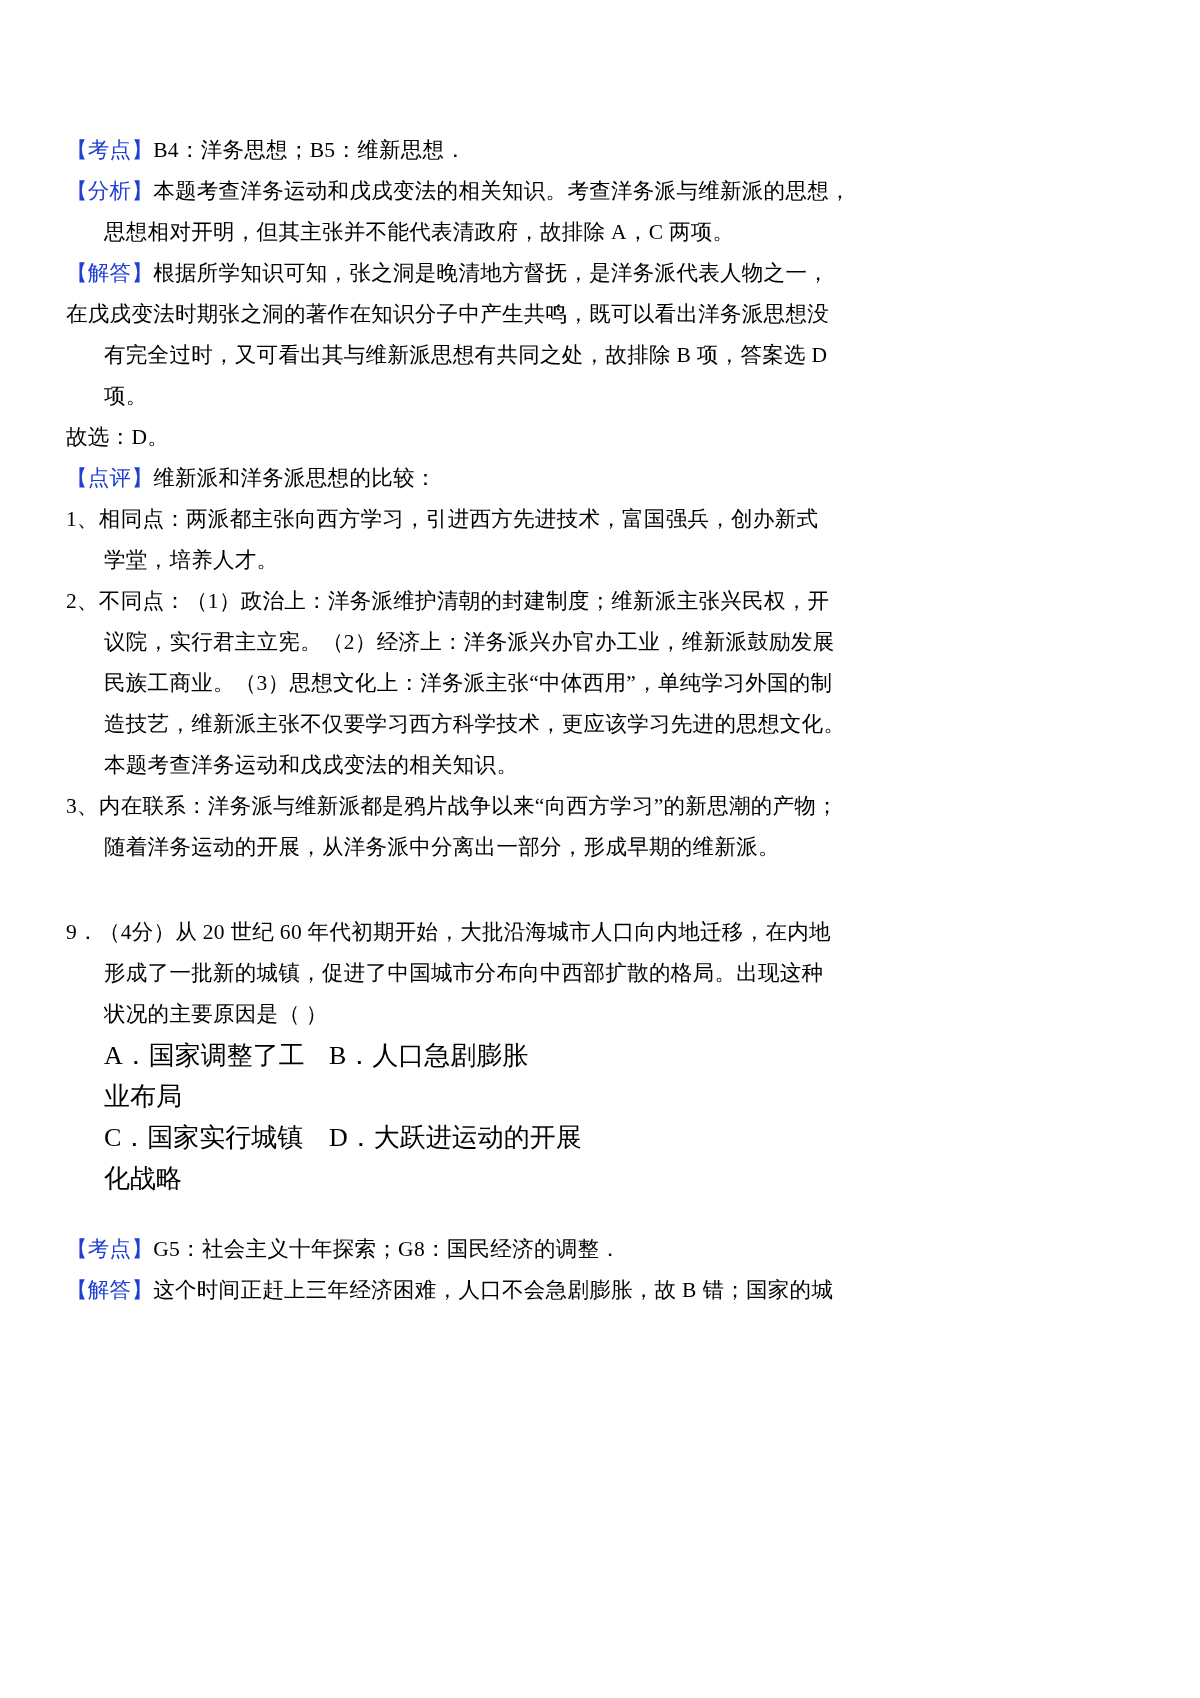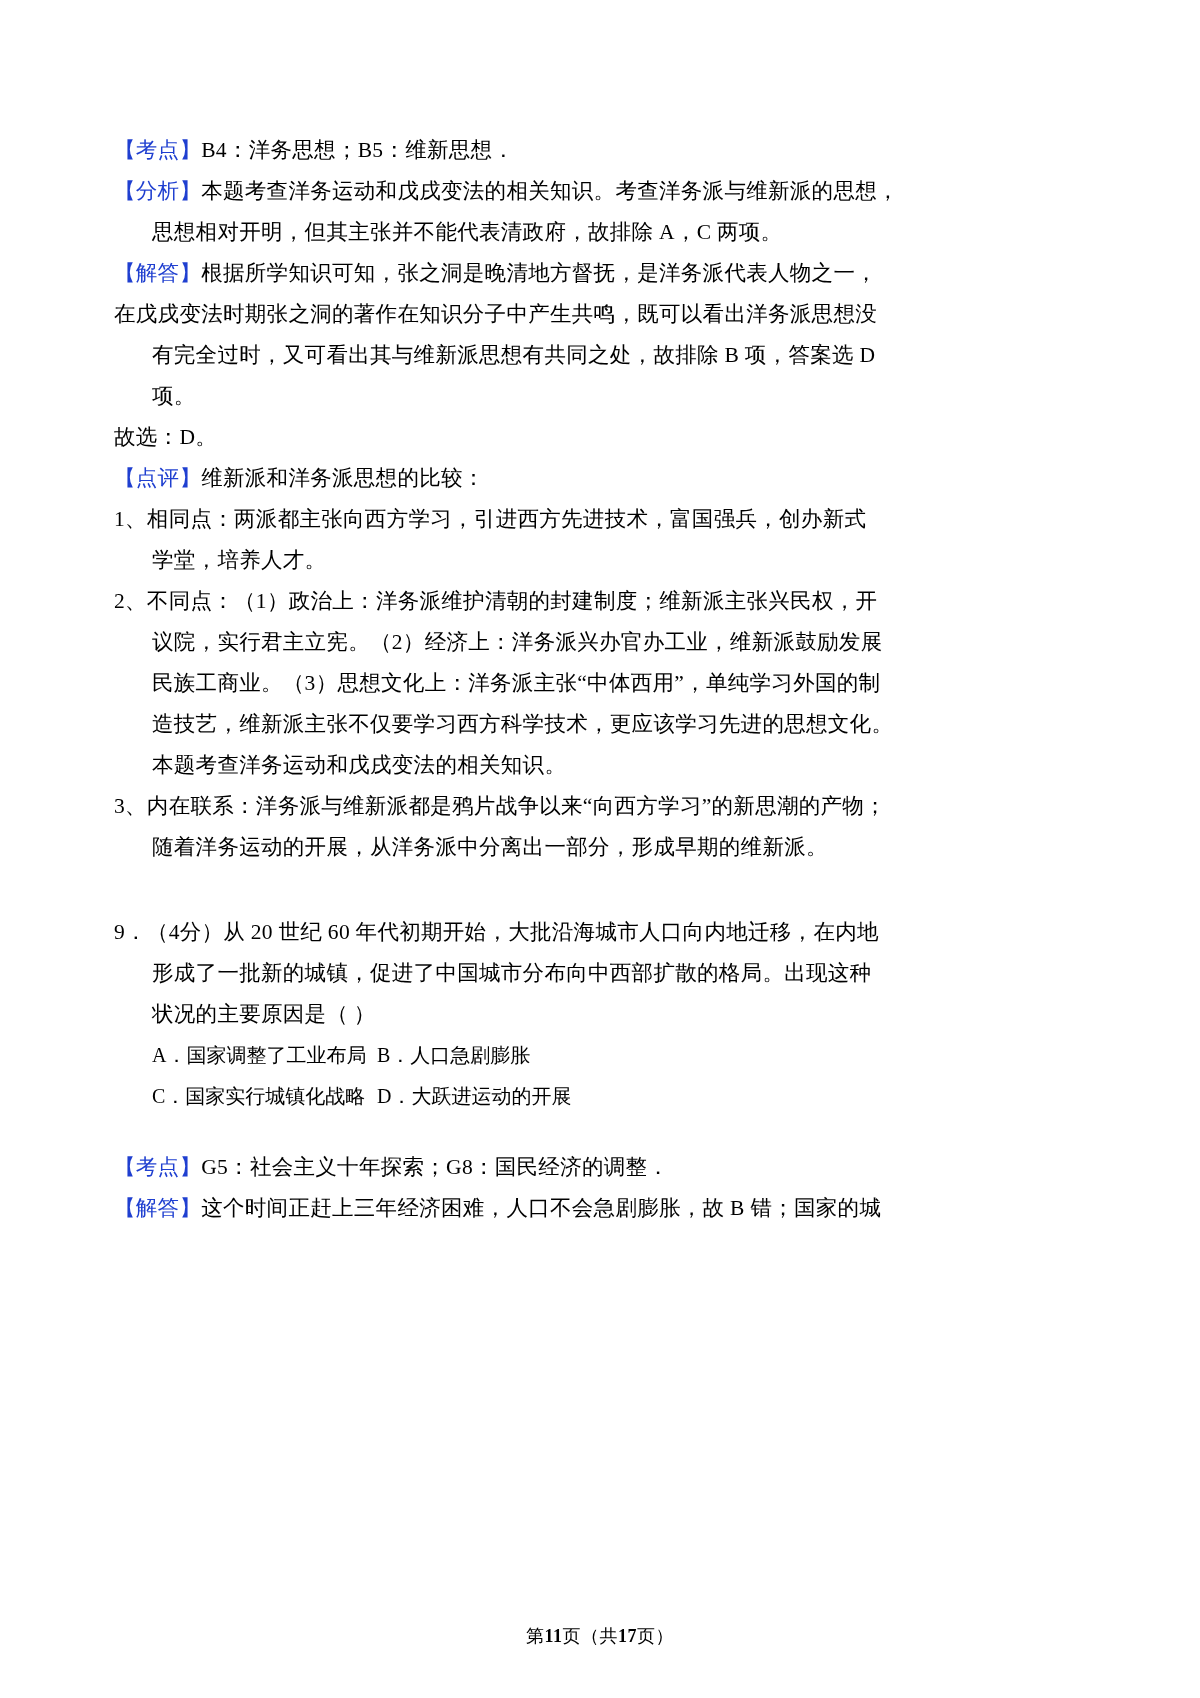--- a/index.html
+++ b/index.html
@@ -10,41 +10,41 @@
   body {
     font-family: "Liberation Serif", "DejaVu Serif", serif;
     color: #000000;
   }
   .page {
     position: relative;
     width: 1200px;
     height: 1698px;
     background: #ffffff;
     box-sizing: border-box;
-    padding: 130px 150px 0 114px;
+    padding: 130px 150px 0 66px;
   }
   .content {
     width: 900px;
   }
   .line {
     font-size: 21.5px;
     line-height: 41px;
     letter-spacing: 0.3px;
     white-space: nowrap;
   }
   .tag {
     color: #1f3fd0;
     font-weight: normal;
   }
   .indent1 { padding-left: 38px; }
   .gap-lg { height: 44px; }
   .gap-md { height: 30px; }
   .opts {
     display: flex;
-    font-size: 20px;
+    font-size: 26px;
     line-height: 41px;
     padding-left: 38px;
   }
   .opt-a { width: 225px; }
   .opt-col2 { width: 260px; }
   .footer {
     position: absolute;
     left: 0;
     right: 0;
     bottom: 50px;
@@ -147,16 +147,13 @@
 
     <div class="line">
       <span class="tag">【考点】</span><span>G5：社会主义十年探索；G8：国民经济的调整．</span>
     </div>
     <div class="line">
       <span class="tag">【解答】</span><span>这个时间正赶上三年经济困难，人口不会急剧膨胀，故 B 错；国家的城</span>
     </div>
 
   </div>
 
-  <div class="footer">
-    <span>第</span><b>11</b><span>页（共</span><b>17</b><span>页）</span>
-  </div>
 </div>
 
 </body></html>

